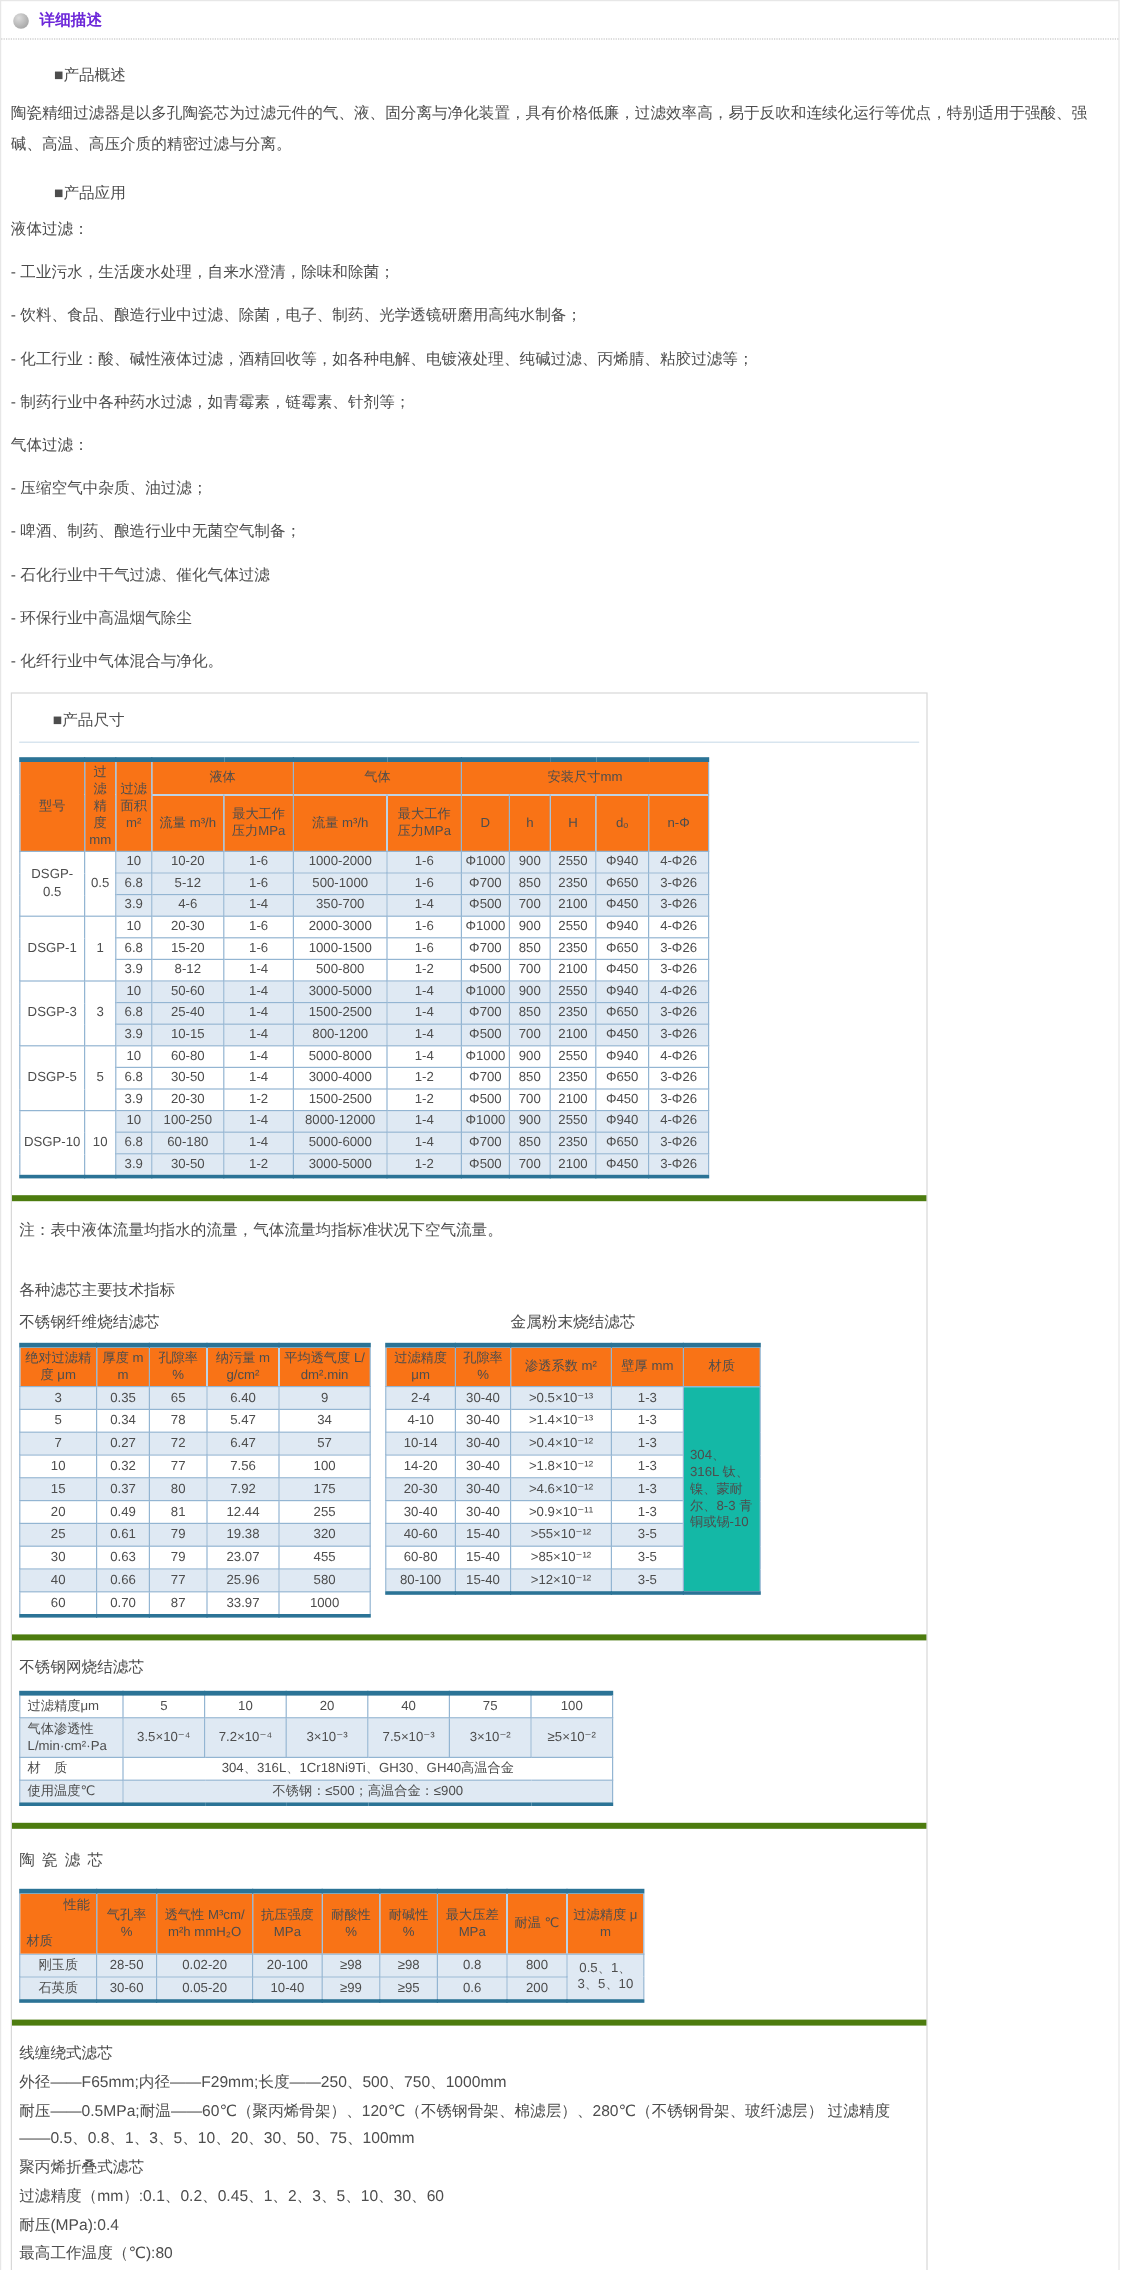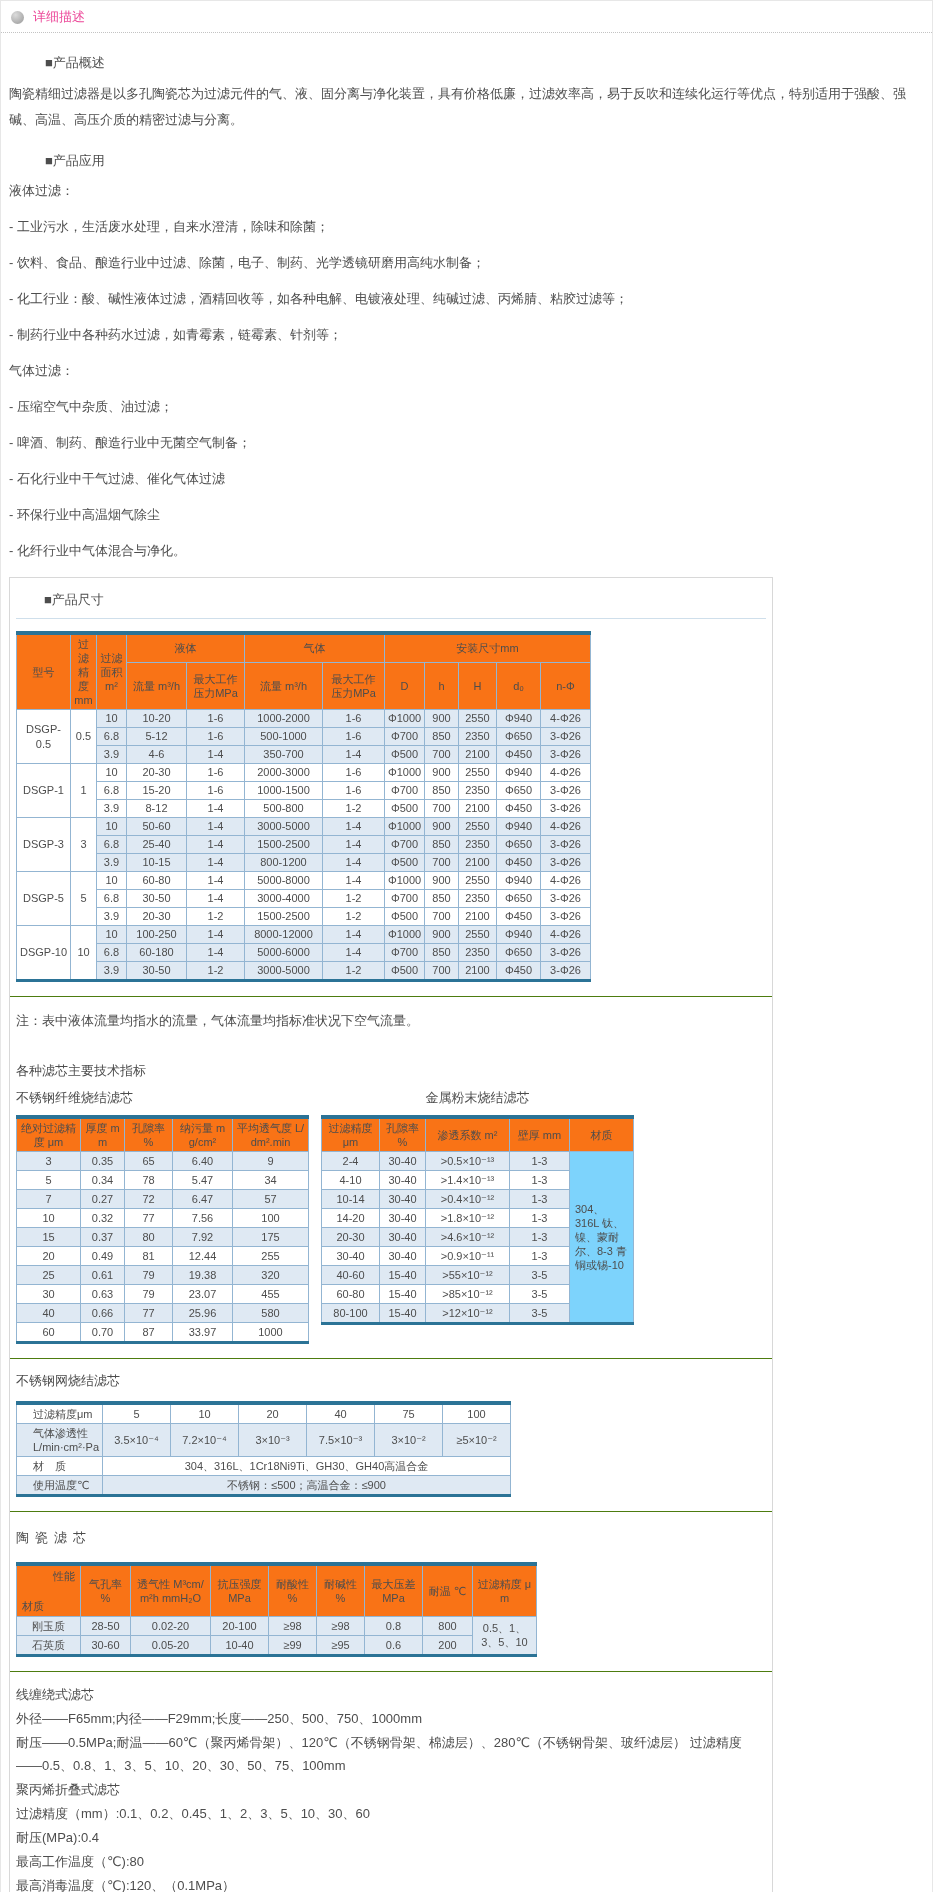--- a/index.html
+++ b/index.html
@@ -7,49 +7,49 @@
     --table-border:#93b5d2;
     --row-shade:#dfe9f3;
     --text:#4d4d4d;
   }
   *{box-sizing:border-box;}
   body{margin:0;background:#fff;}
   .page{width:933px;min-height:1890px;border:1px solid #e7e7e7;
         font-family:"Liberation Sans","DejaVu Sans",sans-serif;color:var(--text);}
   .hdr{display:flex;align-items:center;gap:9px;padding:7px 10px 6px;border-bottom:1px dotted #c3c3c3;}
   .dot{width:13px;height:13px;border-radius:50%;background:radial-gradient(circle at 35% 30%,#dcdcdc,#979797);}
-  .hdr-title{font-size:13px;font-weight:normal;color:#ec4899;}
+  .hdr-title{font-size:13px;font-weight:bold;color:#6d28d9;}
   .content{padding:2px 8px 0;font-size:13px;}
   .sec-title{margin:16px 0 0 36px;line-height:24px;}
   .para{line-height:26px;margin-top:6px;}
   .line{line-height:36px;}
   .box{width:764px;border:1px solid #d8d8d8;margin-top:8px;}
   .box-sec{padding:10px 6px 14px;}
-  .box-sec + .box-sec{border-top:1px solid #4d7c0f;}
+  .box-sec + .box-sec{border-top:5px solid #4d7c0f;}
   .rule{border-top:1px solid #cfdfeb;margin:6px 0 12px;}
   table{border-collapse:collapse;font-size:11px;color:#4d4d4d;table-layout:fixed;}
   .dtab{border-top:4px solid var(--accent);border-bottom:3px solid var(--accent);}
   .dtab th,.dtab td{border:1px solid var(--table-border);text-align:center;padding:2px 3px;
                     font-weight:normal;line-height:14px;overflow:hidden;}
   .dtab thead th{background:#f97316;}
   tr.shade{background:var(--row-shade);}
   .size-table{width:574px;margin-top:0;}
   .size-table td{padding:1px 2px;line-height:15px;}
   .size-table .model-cell, .size-table .prec-cell{background:#fff;}
   .brk{word-break:break-all;}
   .note{line-height:24px;margin:2px 0 26px;}
   .tech-title{line-height:24px;margin:0 0 4px;}
   .tech-flex{display:flex;gap:12px;align-items:flex-start;}
   .tcol-title{line-height:22px;margin:0 0 6px;}
   .tcol-title.center{text-align:center;}
   .fiber-table{width:292px;}
   .powder-table{width:312px;}
-  .mat{background:#7dd3fc;text-align:left !important;padding:2px 5px !important;}
+  .mat{background:#14b8a6;text-align:left !important;padding:2px 5px !important;}
   .mesh-table{width:494px;margin-top:8px;}
-  .mesh-table td.lbl{text-align:left;padding-left:16px;}
+  .mesh-table td.lbl{text-align:left;padding-left:6px;}
   .ceramic-title{letter-spacing:6px;line-height:24px;margin:4px 0 12px;}
   .ceramic-table{width:520px;}
   .ceramic-table thead th{height:52px;}
   .diag{position:relative;background:
     linear-gradient(to bottom right,transparent calc(50% - 0.6px),var(--table-border) calc(50% - 0.6px),
     var(--table-border) calc(50% + 0.6px),transparent calc(50% + 0.6px));}
   .diag .dt{position:absolute;top:3px;right:5px;}
   .diag .db{position:absolute;bottom:3px;left:5px;}
   .wline{line-height:23px;}
   .wound .wline{margin:1px 0;}

